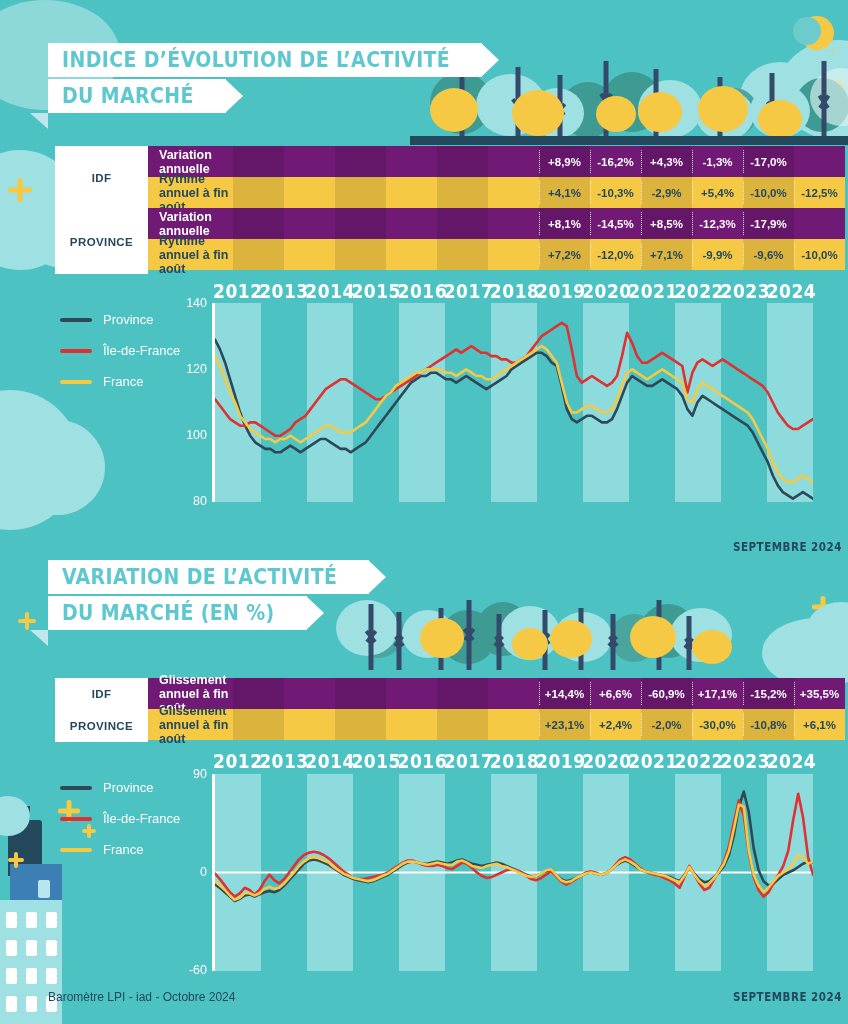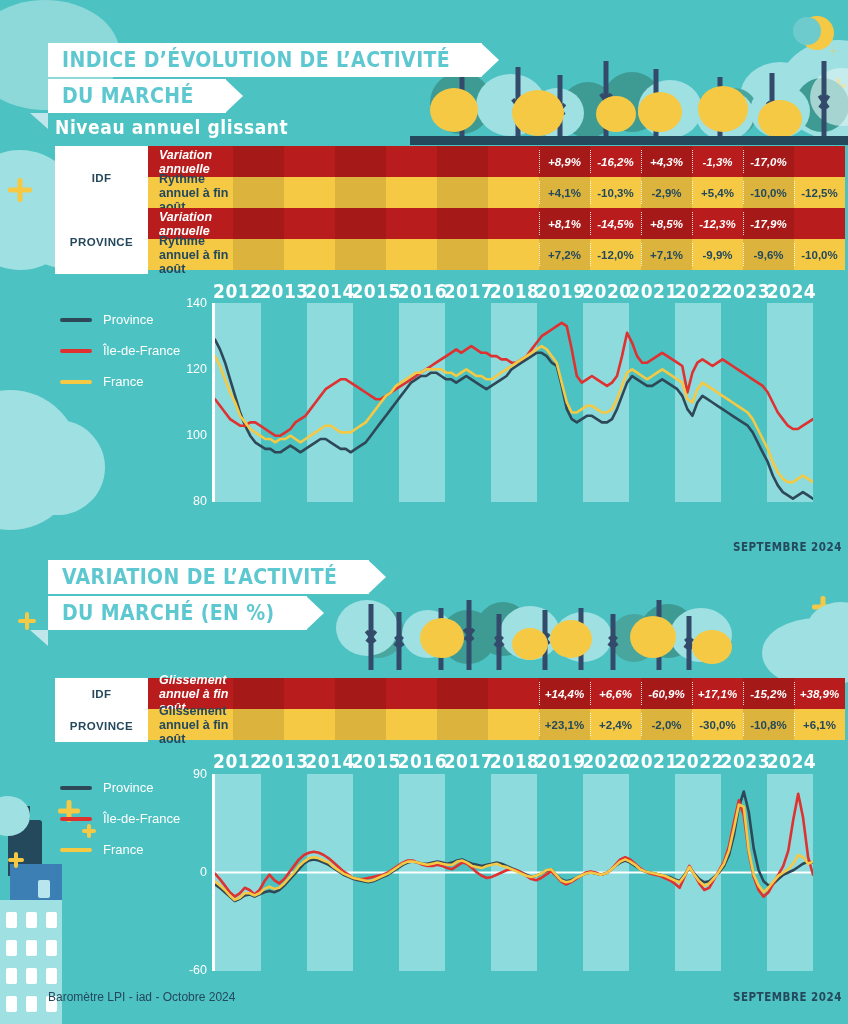--- a/index.html
+++ b/index.html
@@ -70,21 +70,21 @@
   }
 
   
   .table{position:absolute;display:flex;}
   .tbl-left{background:#ffffff;width:93px;flex:0 0 93px;
             display:flex;flex-direction:column;}
   .tbl-left .lcell{flex:1;display:flex;align-items:center;justify-content:center;
             color:#24485c;font-weight:bold;font-size:11.5px;letter-spacing:.4px;}
   .tbl-right{flex:1;display:flex;flex-direction:column;}
   .trow{display:flex;align-items:stretch;height:31px;}
-  .trow.dark{background:#b91c1c;color:#ffffff;font-style:italic;}
+  .trow.dark{background:#701a75;color:#ffffff;}
   .trow.gold{background:#f5c944;color:#24485c;}
   .rlabel{flex:1;display:flex;align-items:center;padding-left:11px;
           font-size:12.5px;font-weight:bold;}
   .rcell{width:51px;flex:0 0 51px;display:flex;align-items:center;justify-content:center;
          font-size:11.5px;font-weight:bold;position:relative;}
   .rcell.alt{background:rgba(0,0,0,.10);}
   .rcell.sep:before{content:"";position:absolute;left:0;top:4px;bottom:4px;
          border-left:1px dotted rgba(255,255,255,.85);}
 
   
@@ -294,21 +294,20 @@
 
   <div class="ribbon-wrap" style="left:48px;top:36px;margin-top:7px;">
     <div class="ribbon">INDICE D’ÉVOLUTION DE L’ACTIVITÉ</div>
     <div style="height:2px"></div>
     <div style="position:relative;display:inline-block;">
       <div class="ribbon">DU MARCHÉ</div>
       <div class="ribbon-tail"></div>
     </div>
   </div>
 
-  <div class="subtitle" style="left:55px;top:116px;">Niveau annuel glissant</div>
 
   <div class="table" style="left:55px;top:146px;width:790px;height:128px;">
     <div class="tbl-left">
       <div class="lcell">IDF</div>
       <div class="lcell">PROVINCE</div>
     </div>
     <div class="tbl-right" id="t1rows">
         <div class="trow dark">
           <div class="rlabel">Variation annuelle</div>
           <div class="rcell alt"></div>
@@ -449,21 +448,21 @@
           <div class="rcell"></div>
           <div class="rcell alt"></div>
           <div class="rcell"></div>
           <div class="rcell alt"></div>
           <div class="rcell"></div>
           <div class="rcell alt sep">+14,4%</div>
           <div class="rcell sep">+6,6%</div>
           <div class="rcell alt sep">-60,9%</div>
           <div class="rcell sep">+17,1%</div>
           <div class="rcell alt sep">-15,2%</div>
-          <div class="rcell sep">+38,9%</div>
+          <div class="rcell sep">+35,5%</div>
         </div>
         <div class="trow gold">
           <div class="rlabel">Glissement annuel à fin août</div>
           <div class="rcell alt"></div>
           <div class="rcell"></div>
           <div class="rcell alt"></div>
           <div class="rcell"></div>
           <div class="rcell alt"></div>
           <div class="rcell"></div>
           <div class="rcell alt sep">+23,1%</div>

